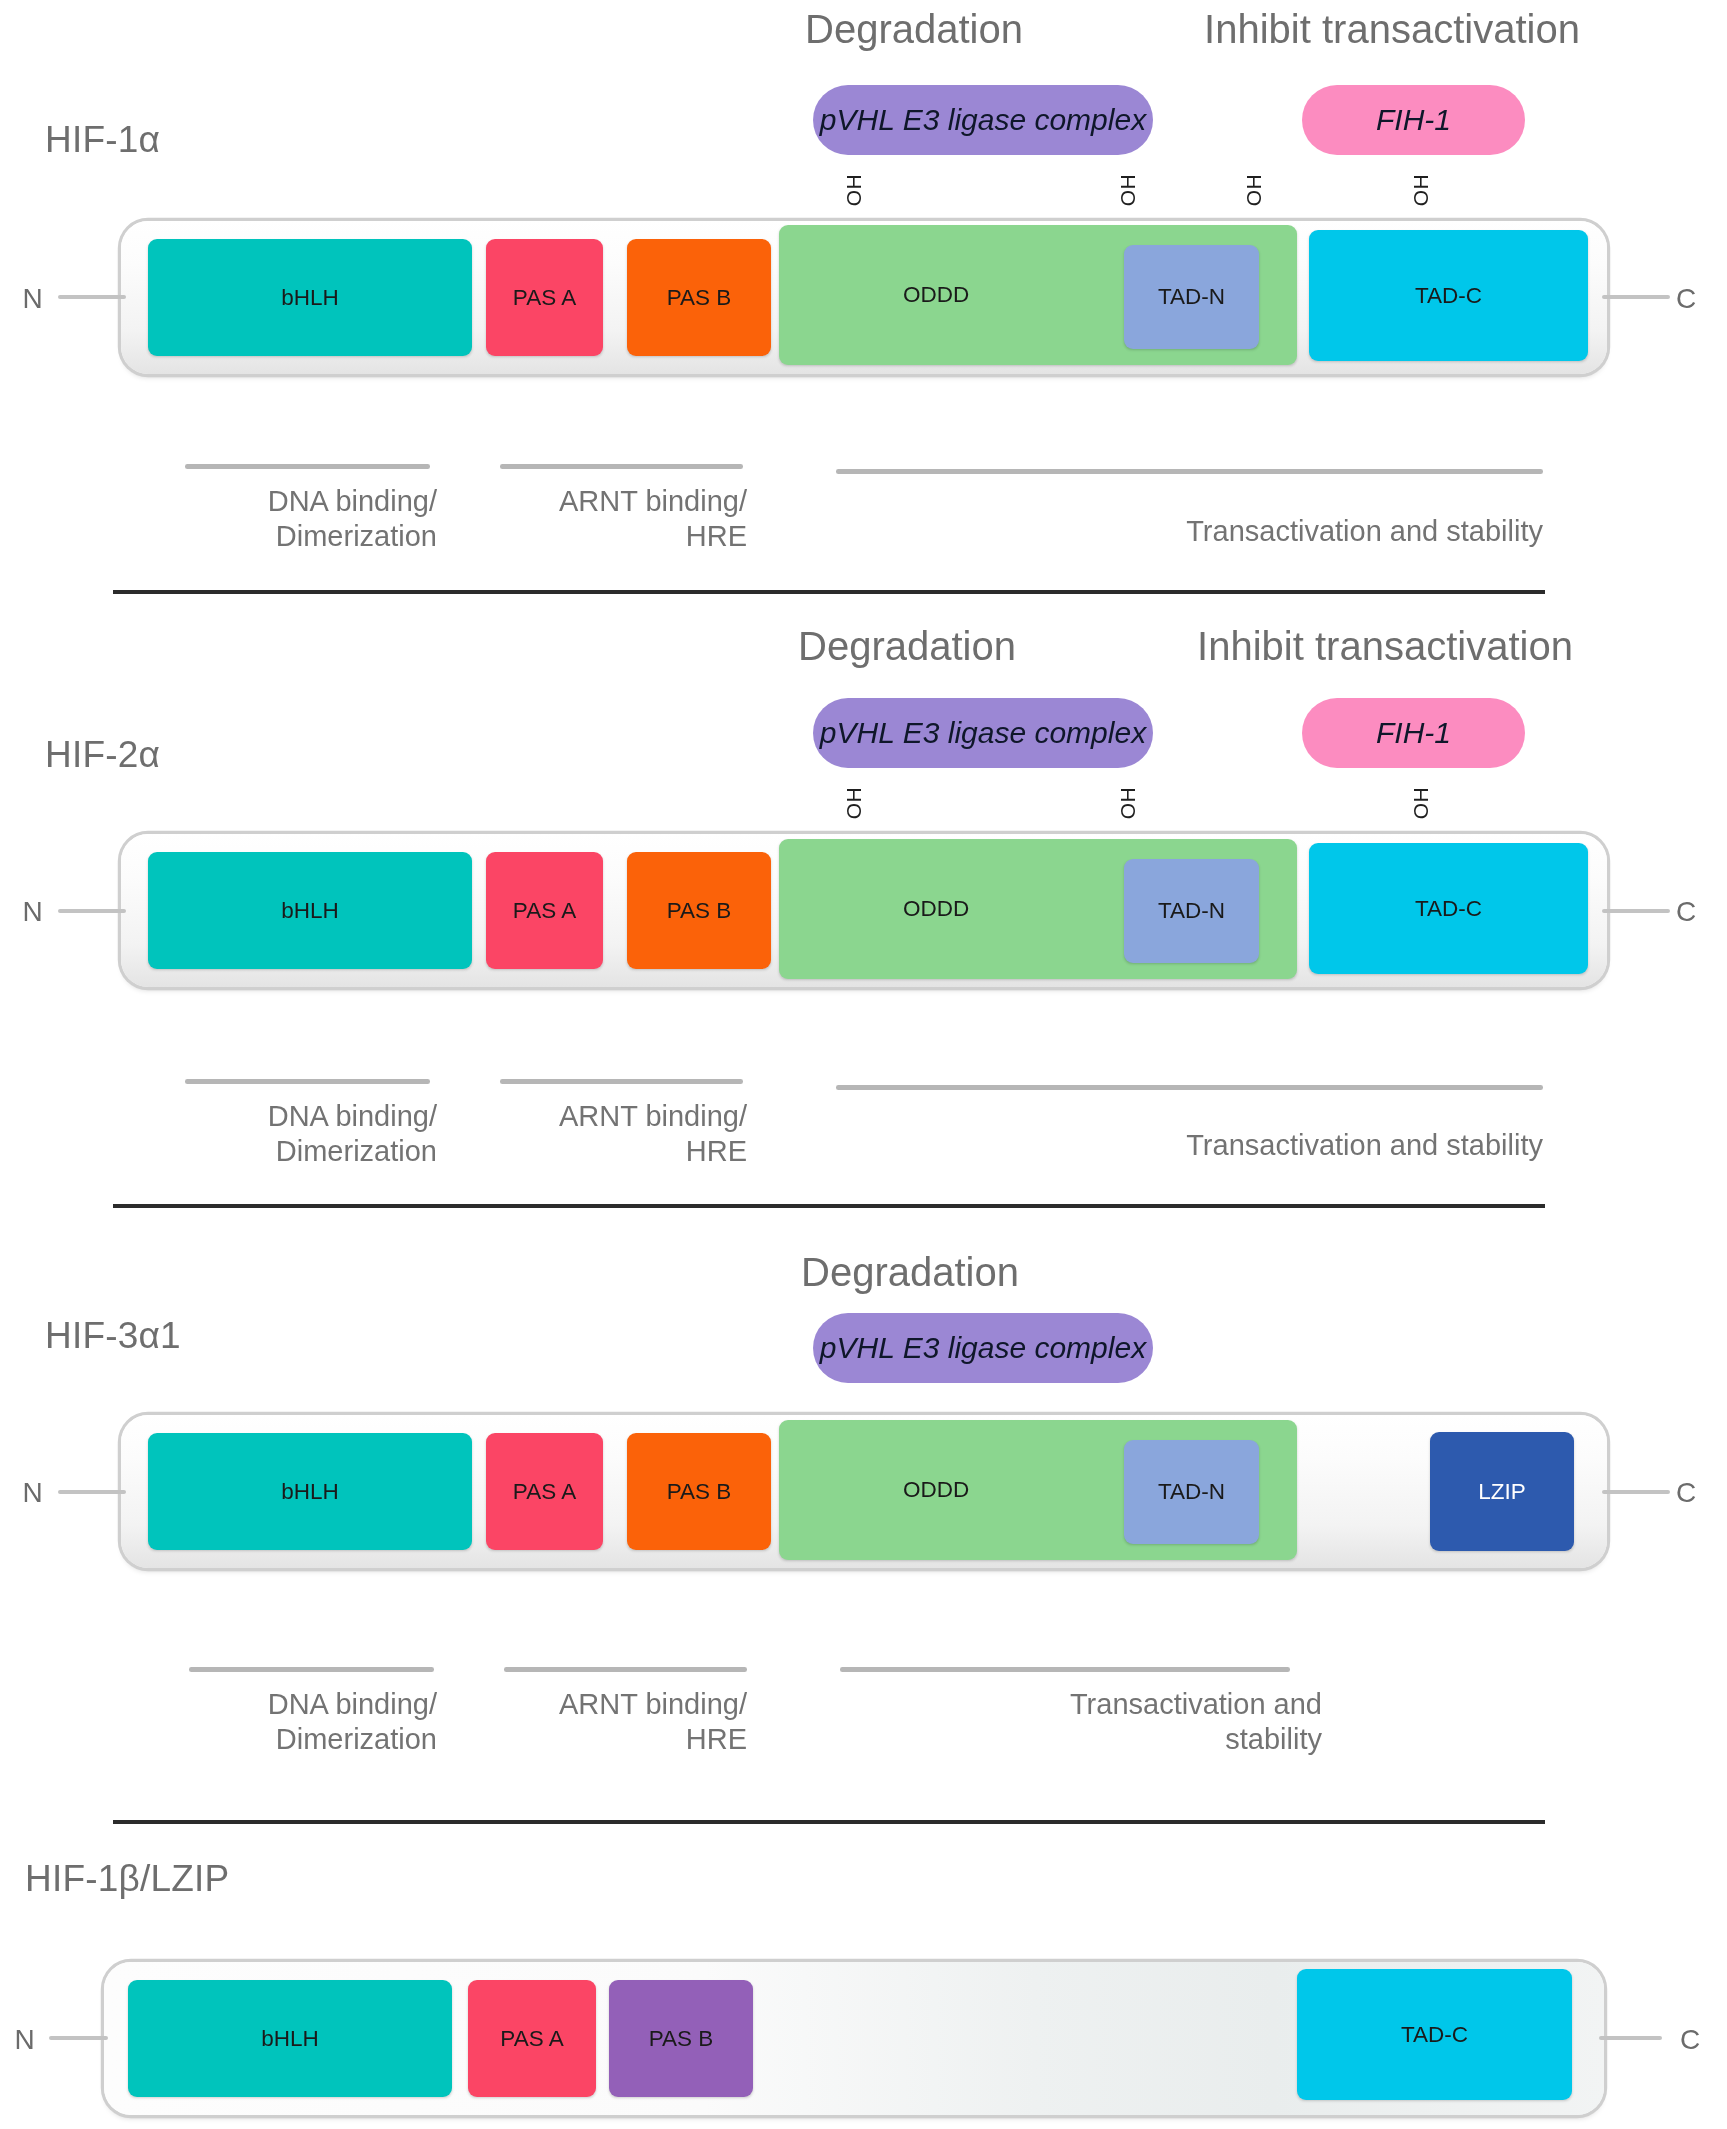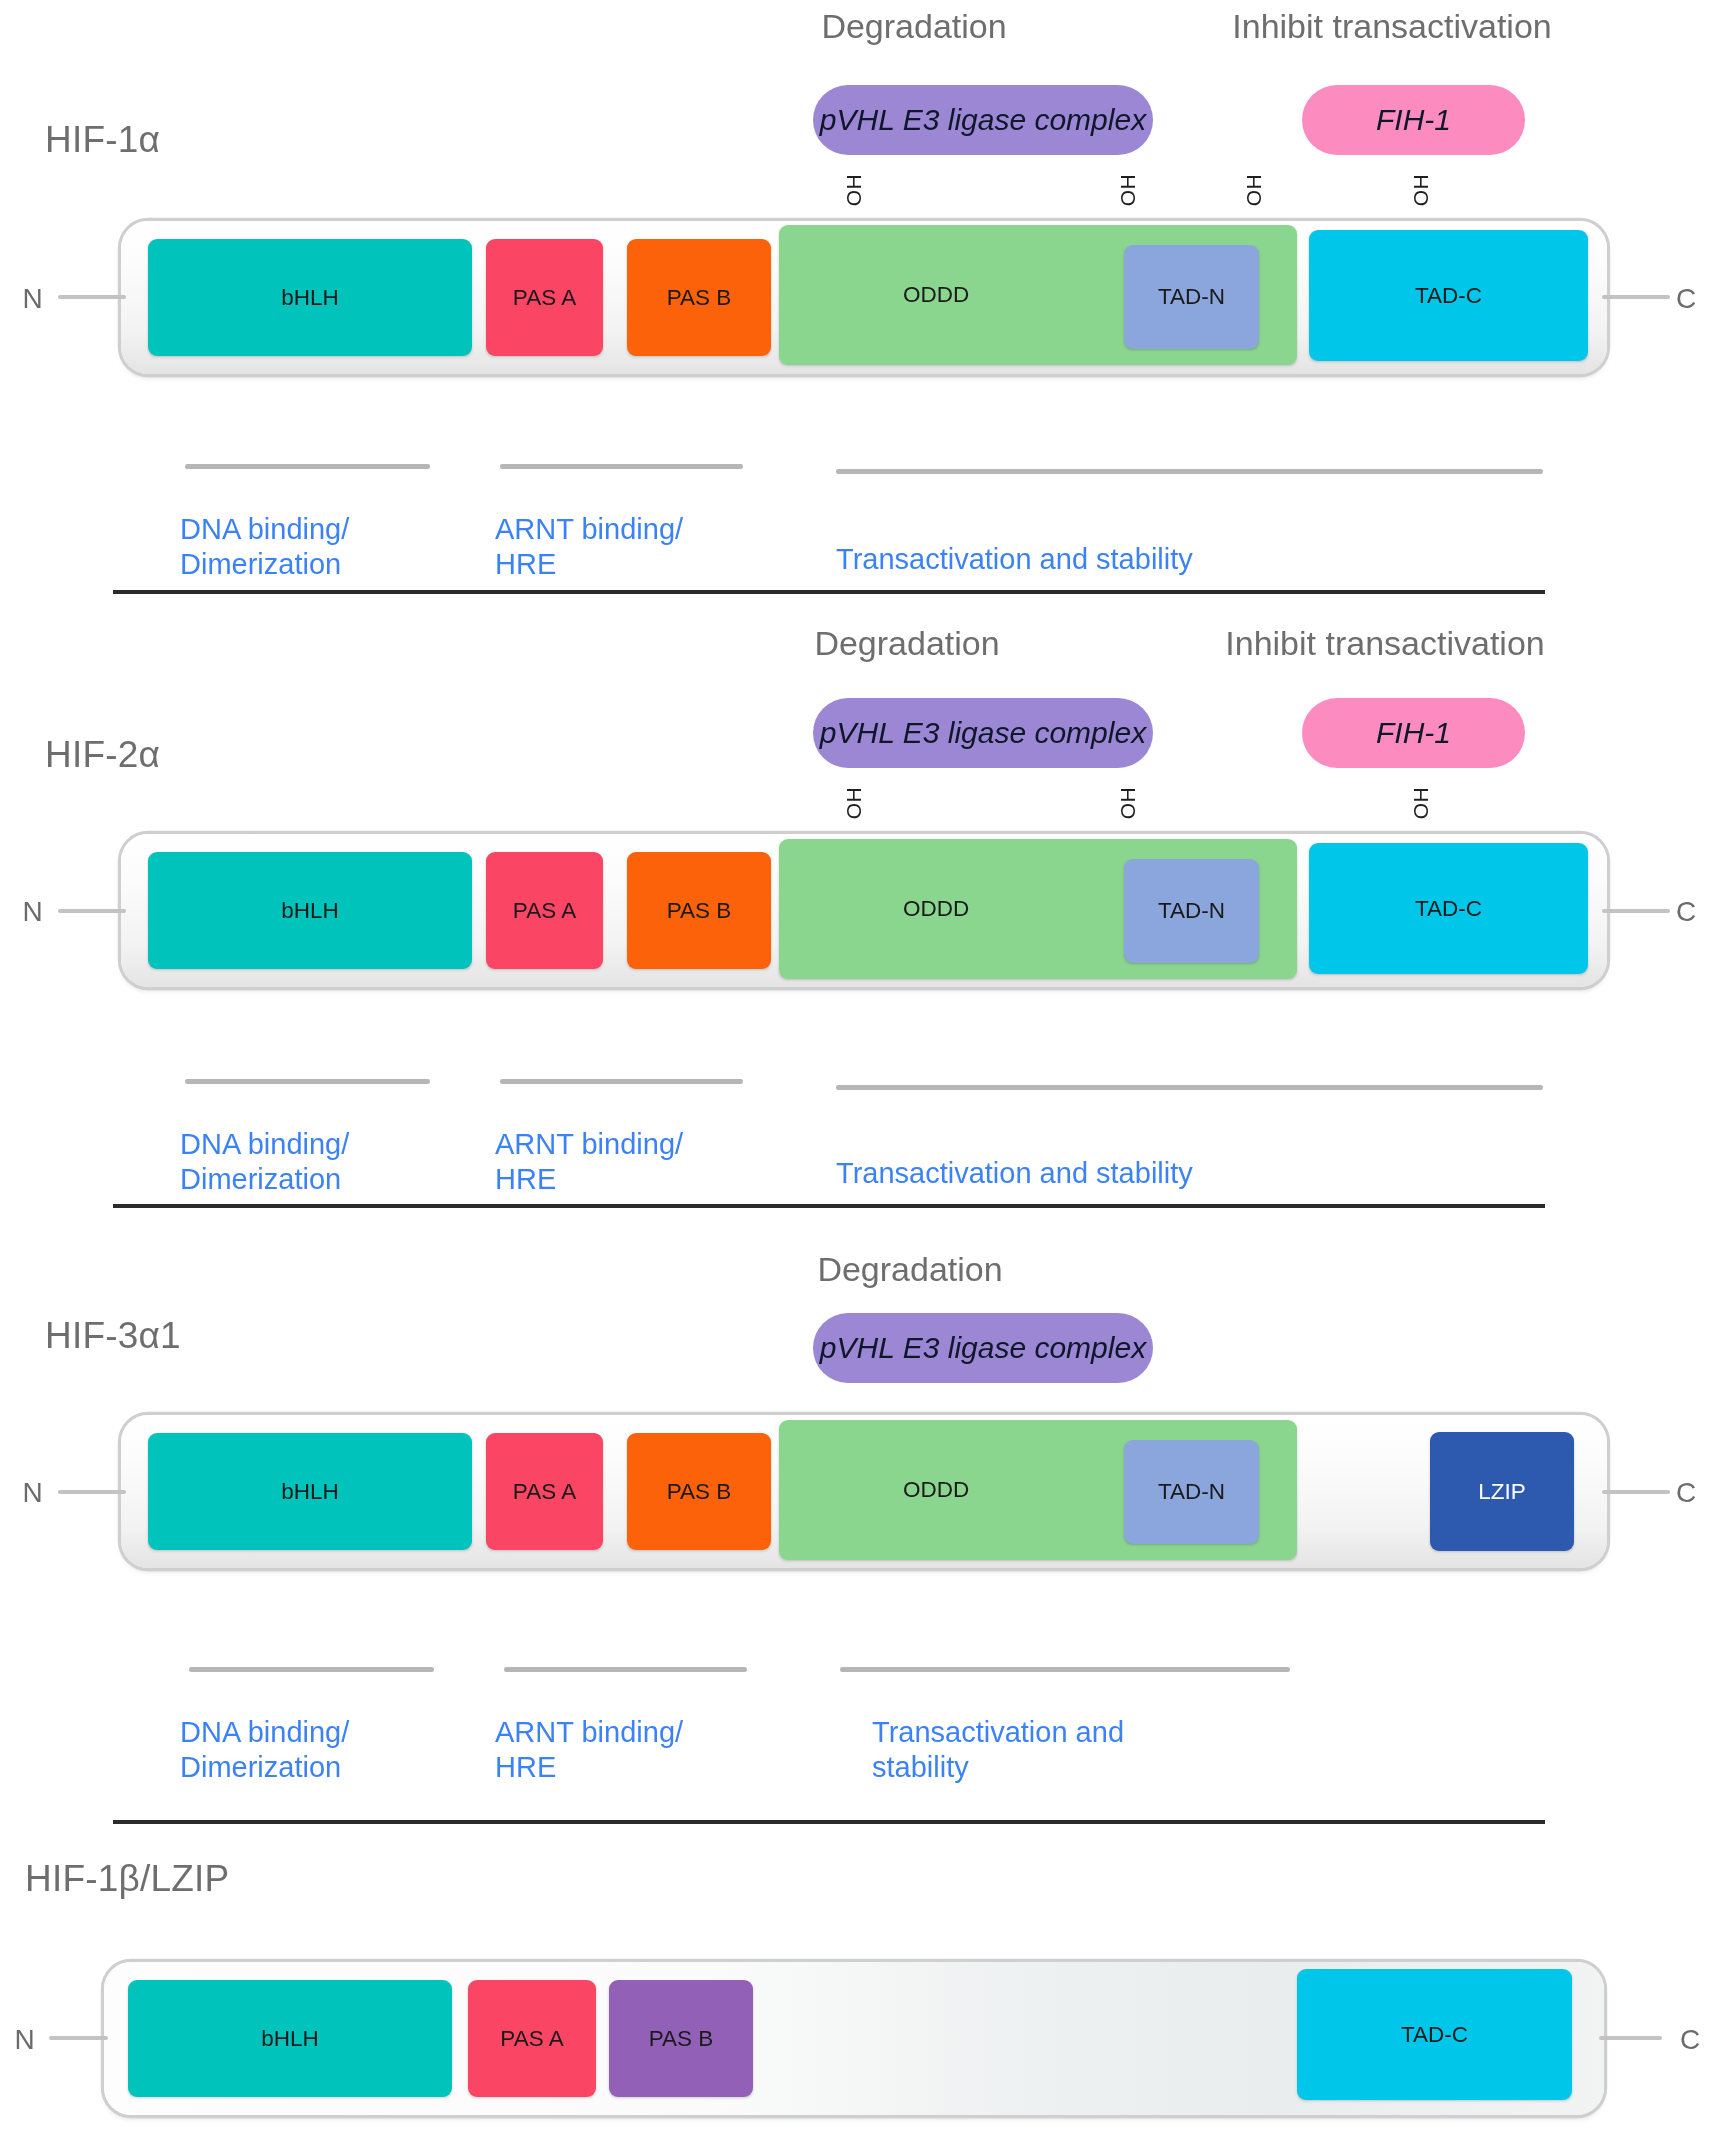--- a/index.html
+++ b/index.html
@@ -35,32 +35,32 @@
     color:#1a1a1a;font-size:22.5px;white-space:nowrap;
     box-shadow:0 1.4px 2.7px -0.9px rgba(0,0,0,.18);
   }
   .domain.light{color:#ffffff;margin-left:20px;}
 
   
   .pill{
     border-radius:450px;display:flex;align-items:center;justify-content:center;
     color:#0f172a;font-size:30px;white-space:nowrap;font-style:italic;
   }
-  .pill-caption{color:#6e6e6e;font-size:34px;white-space:nowrap;text-align:center;}
+  .pill-caption{color:#6e6e6e;font-size:40px;white-space:nowrap;text-align:center;}
 
   
   .oh{
     color:#1f1f1f;font-size:21px;letter-spacing:0.5px;
     transform:rotate(-90deg);transform-origin:center center;
     white-space:nowrap;
   }
 
   
   .region-bar{background:#b6b6b6;height:4.5px;border-radius:2.3px;}
-  .region-text{color:#3b82f6;font-size:29px;line-height:1.22;text-align:left;white-space:pre-line;margin-top:28px;}
+  .region-text{color:#737373;font-size:29px;line-height:1.22;text-align:right;white-space:pre-line;}
 
   
   .divider{background:#2b2b2b;height:4px;}
 </style>
 </head>
 <body>
 
 <div class="abs protein-name" style="left:45px;top:119px;">HIF-1α</div>
 
 <div class="abs pill-caption" style="left:752px;top:6.8px;width:324px;">Degradation</div>

